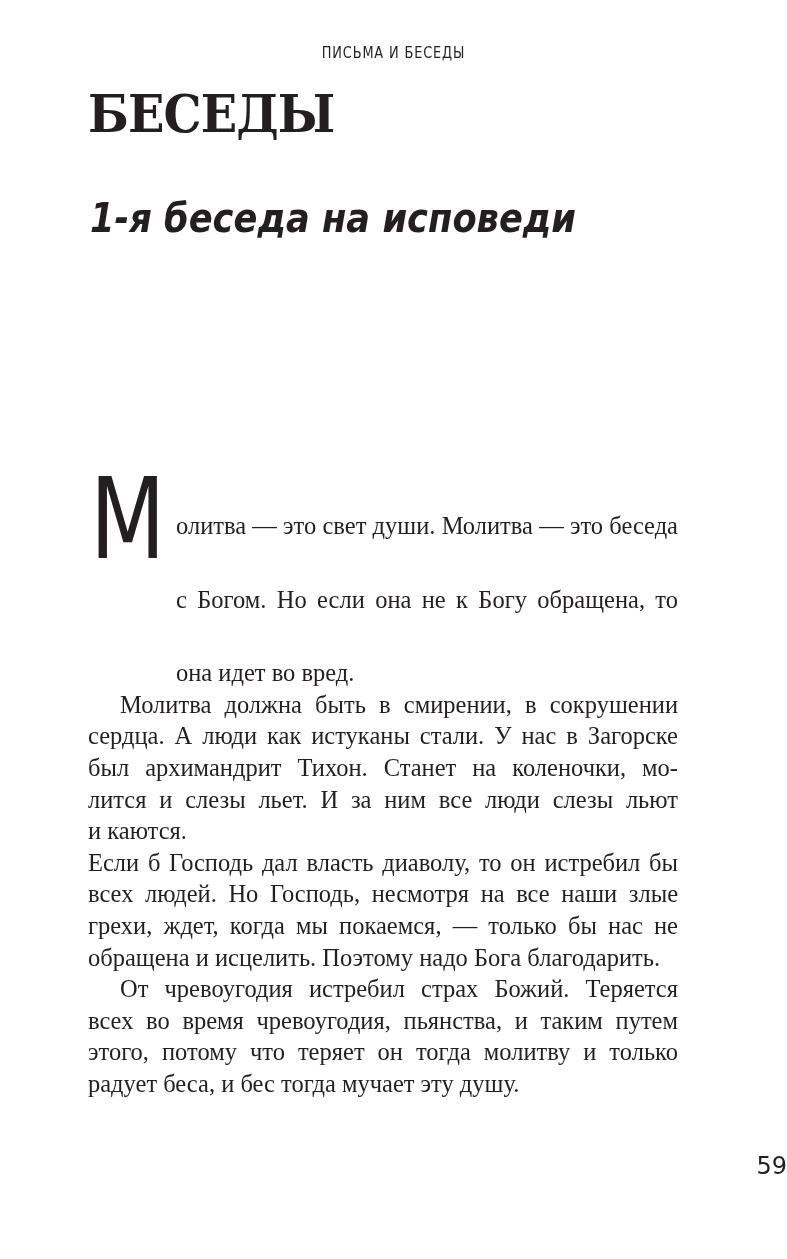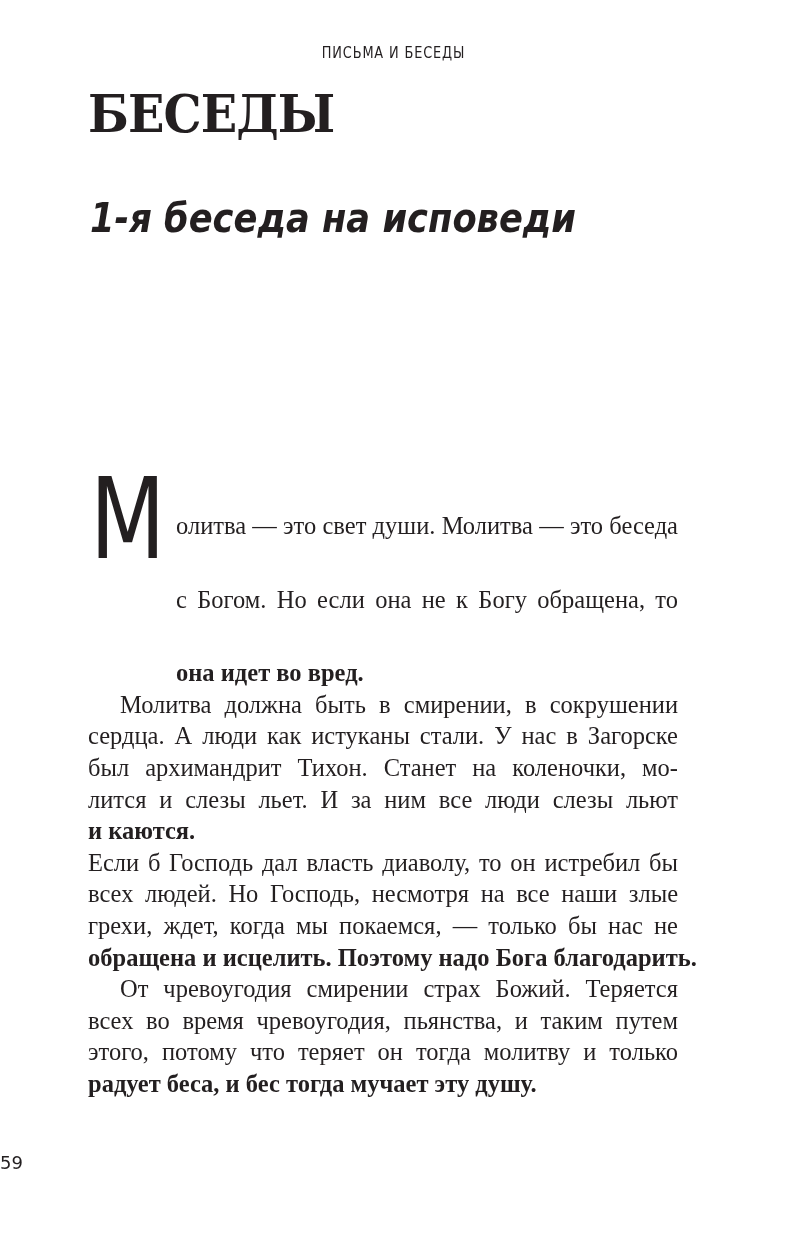--- a/index.html
+++ b/index.html
@@ -18,31 +18,31 @@
     position: absolute; top: 190px; left: 90px; margin: 0;
     font-family: "DejaVu Sans", sans-serif; font-weight: bold; font-style: italic;
     font-size: 41px; line-height: 56px; color: #231f20;
     transform: scaleX(0.86); transform-origin: left center;
   }
   .body-text {
     position: absolute; top: 468px; left: 88px; width: 590px;
     font-family: "Liberation Serif", serif; font-size: 24.5px; line-height: 31.6px; color: #231f20;
   }
   .line { display: block; white-space: nowrap; text-align-last: justify; text-align: justify; height: 31.6px; }
-  .line.last { text-align-last: left; font-weight: bold; }
+  .line.last { text-align-last: left; }
   .line.indent { padding-left: 32px; }
   .line.dropped { padding-left: 88px; margin-top: 42px; }
   .dropcap {
     position: absolute; left: 2px; top: 6px;
     font-family: "DejaVu Sans", sans-serif; font-size: 112px; line-height: 90px; color: #231f20;
     transform: scaleX(0.78); transform-origin: left top;
   }
   .page-number {
-    position: absolute; top: 1152px; left: 0; width: 787px; text-align: left;
-    font-family: "DejaVu Sans", sans-serif; font-size: 18px; color: #231f20;
+    position: absolute; top: 1152px; left: 0; width: 787px; text-align: right;
+    font-family: "DejaVu Sans", sans-serif; font-size: 24px; color: #231f20;
   }
 </style>
 </head>
 <body>
 
 <div class="running-head">ПИСЬМА И БЕСЕДЫ</div>
 
 <h1 class="section-title">БЕСЕДЫ</h1>
 
 <h2 class="subsection-title">1-я беседа на исповеди</h2>
@@ -54,19 +54,19 @@
   <span class="line dropped last">она идет во вред.</span>
   <span class="line indent">Молитва должна быть в смирении, в сокрушении</span>
   <span class="line">сердца. А люди как истуканы стали. У нас в Загорске</span>
   <span class="line">был архимандрит Тихон. Станет на коленочки, мо-</span>
   <span class="line">лится и слезы льет. И за ним все люди слезы льют</span>
   <span class="line last">и каются.</span>
   <span class="line">Если б Господь дал власть диаволу, то он истребил бы</span>
   <span class="line">всех людей. Но Господь, несмотря на все наши злые</span>
   <span class="line">грехи, ждет, когда мы покаемся, — только бы нас не</span>
   <span class="line last">обращена и исцелить. Поэтому надо Бога благодарить.</span>
-  <span class="line indent">От чревоугодия смирении страх Божий. Теряется</span>
+  <span class="line indent">От чревоугодия истребил страх Божий. Теряется</span>
   <span class="line">всех во время чревоугодия, пьянства, и таким путем</span>
   <span class="line">этого, потому что теряет он тогда молитву и только</span>
   <span class="line last">радует беса, и бес тогда мучает эту душу.</span>
 </div>
 
 <div class="page-number">59</div>
 
 </body></html>

